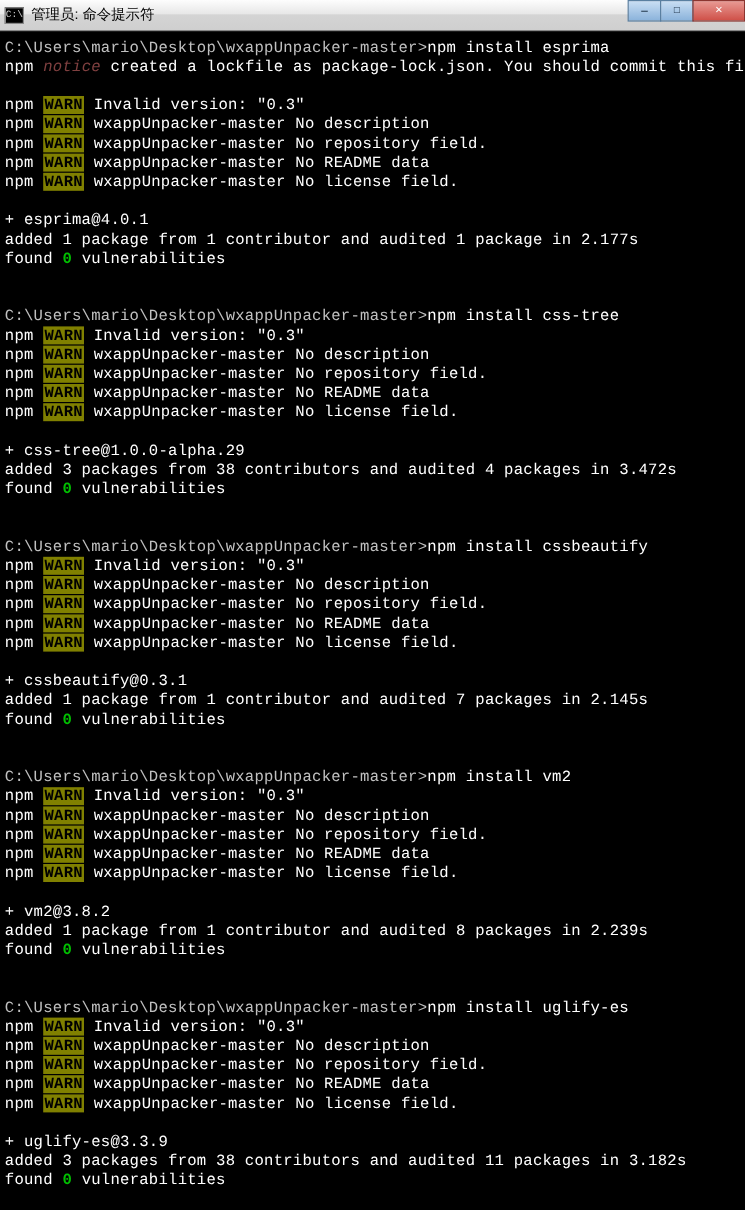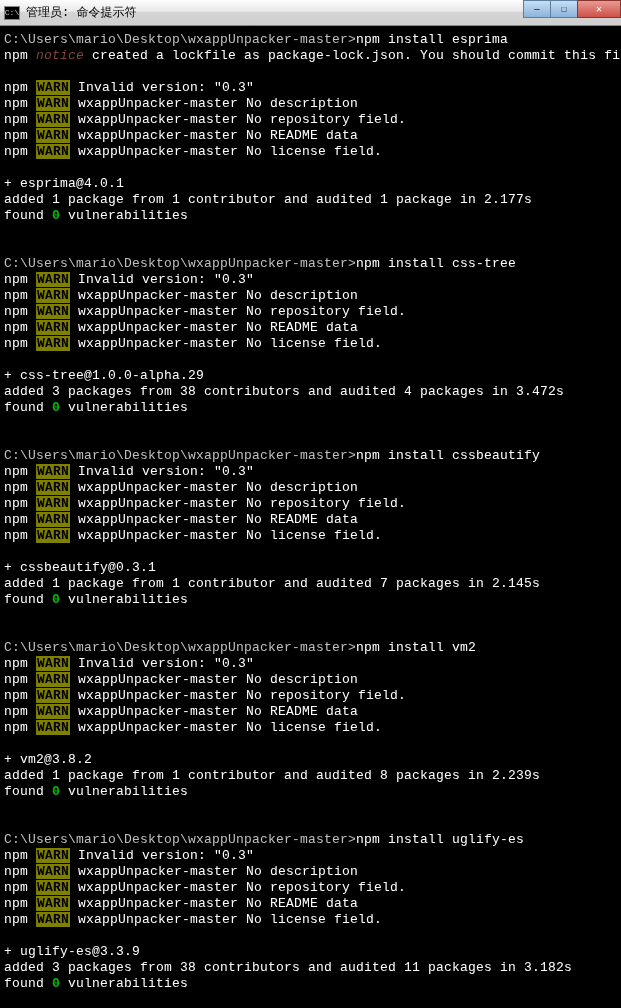--- a/index.html
+++ b/index.html
@@ -29,21 +29,21 @@
   display: inline-flex;
   align-items: center;
   justify-content: center;
 }
 .title-icon-inner {
   color: #ccc;
   font-size: 8px;
   line-height: 1;
 }
 .title-text {
-  font-family: Liberation Mono, monospace;
+  font-family: Liberation Sans, sans-serif;
   font-size: 12px;
   color: #000;
 }
 .win-buttons {
   position: absolute;
   right: 0;
   top: 0;
   display: flex;
 }
 .win-btn {

